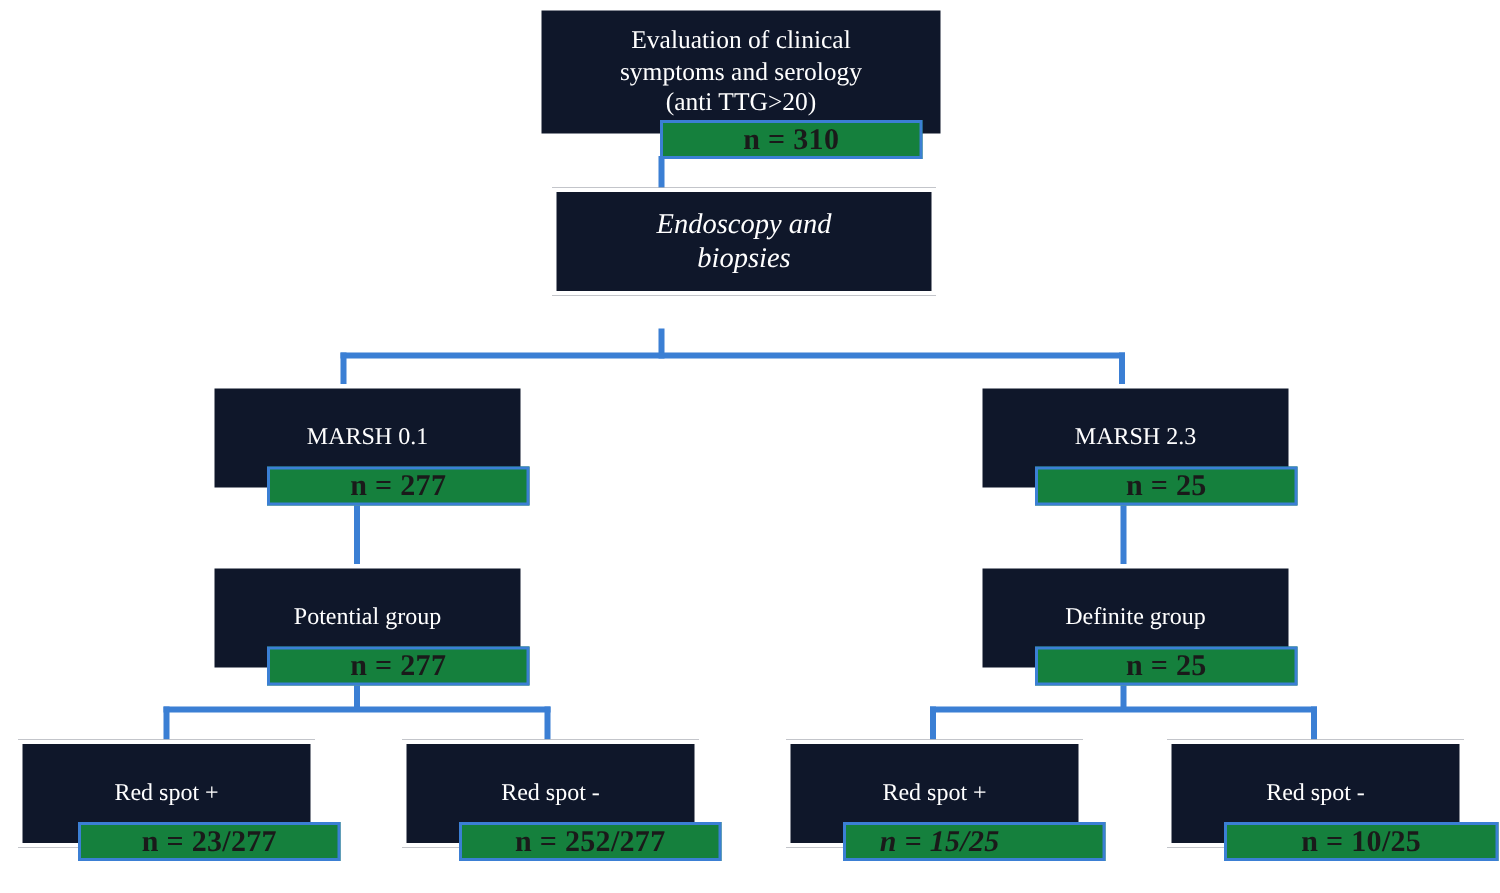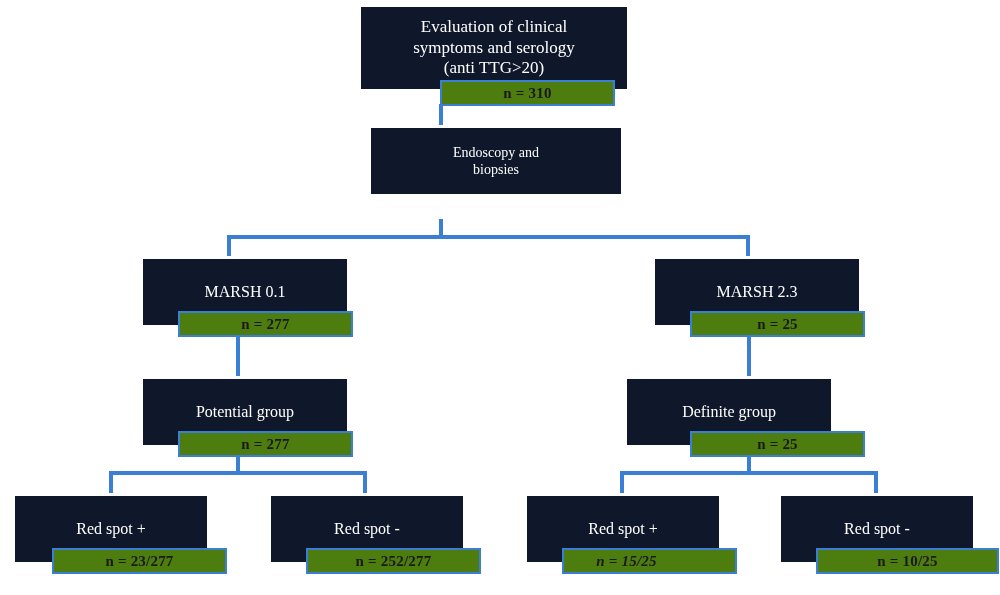--- a/index.html
+++ b/index.html
@@ -31,37 +31,37 @@
     line-height: 1.22;
     z-index: 2;
   }
   .node-text {
     display: block;
     width: 100%;
     padding: 0 6px;
     white-space: pre-line;
   }
   .node.lvl1 { font-size: 17px; }
-  .node.lvl2 { font-size: 14px; }
+  .node.lvl2 { font-size: 19px; font-style: italic; }
   .node.lvl3 { font-size: 16px; text-align: center; }
   .node.lvl4 { font-size: 16px; }
   .node.lvl5 { font-size: 16px; }
 
   
   .count {
     position: absolute;
-    background: #4d7c0f;
+    background: #15803d;
     border: 2px solid #3b7fd4;
     box-sizing: border-box;
     display: flex;
     align-items: center;
     justify-content: center;
     color: #1a1a1a;
     font-weight: bold;
-    font-size: 15px;
+    font-size: 20px;
     z-index: 4;
     letter-spacing: 0.2px;
   }
   .count.align-left  { justify-content: center; padding-right: 46px; font-style: italic; }
   .count.align-right { justify-content: center; }
 
   
   .conn {
     position: absolute;
     background: #3b7fd4;
@@ -124,21 +124,21 @@
     <span>n = 25</span>
   </div>
 
   <div class="node lvl4" style="left:140px; top:376px; width:210px; height:72px;">
     <span class="node-text">Potential group</span>
   </div>
   <div class="count" style="left:178px; top:431px; width:175px; height:26px;">
     <span>n = 277</span>
   </div>
 
-  <div class="node lvl4" style="left:624px; top:376px; width:210px; height:72px;">
+  <div class="node lvl4" style="left:652px; top:376px; width:210px; height:72px;">
     <span class="node-text">Definite group</span>
   </div>
   <div class="count" style="left:690px; top:431px; width:175px; height:26px;">
     <span>n = 25</span>
   </div>
 
   <div class="node lvl5" style="left:12px; top:493px; width:198px; height:72px;">
     <span class="node-text">Red spot +</span>
   </div>
   <div class="count align-right" style="left:52px; top:548px; width:175px; height:26px;">

